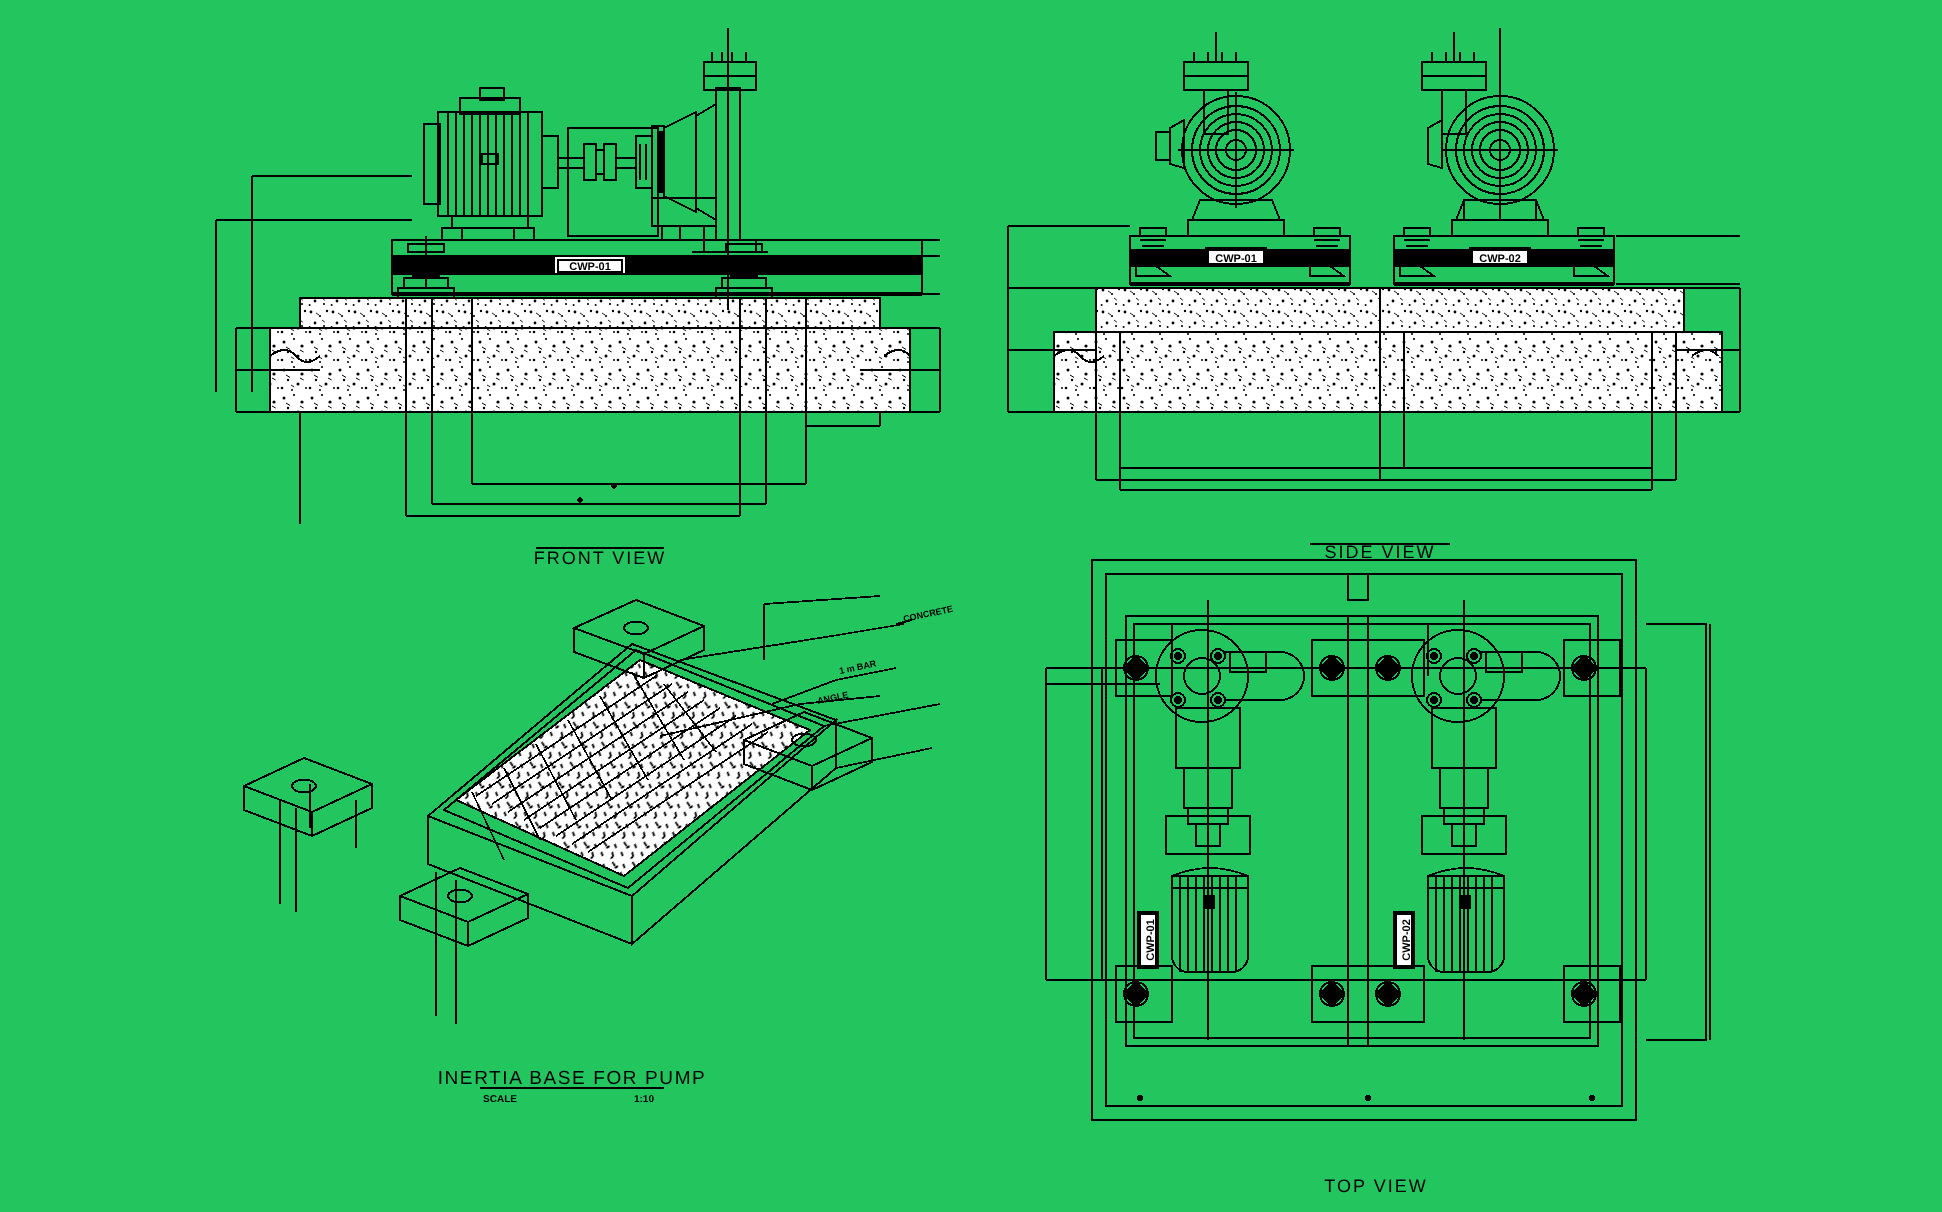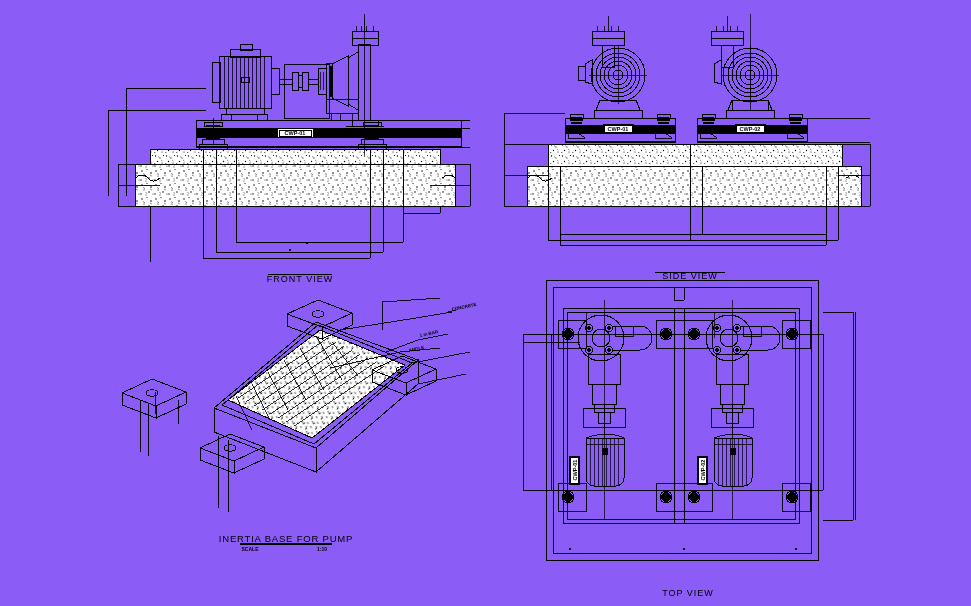--- a/index.html
+++ b/index.html
@@ -1,19 +1,19 @@
 <!DOCTYPE html>
 <html><head>
 <meta charset="utf-8">
 <title>Inertia Base For Pump - CAD Drawing</title>
 <style>
   html,body{margin:0;padding:0;background:#ffffff;}
   body{width:971px;height:606px;overflow:hidden;
        font-family:"Liberation Sans",sans-serif;color:#000;}
-  #sheet{position:relative;width:971px;height:606px;background:#8b5cf6;}
+  #sheet{position:relative;width:971px;height:606px;background:#22c55e;}
   svg{display:block;}
 </style>
 </head>
 <body>
 
 <div id="sheet">
 
 <svg width="971" height="606" viewBox="0 0 971 606">
   <defs>
 

